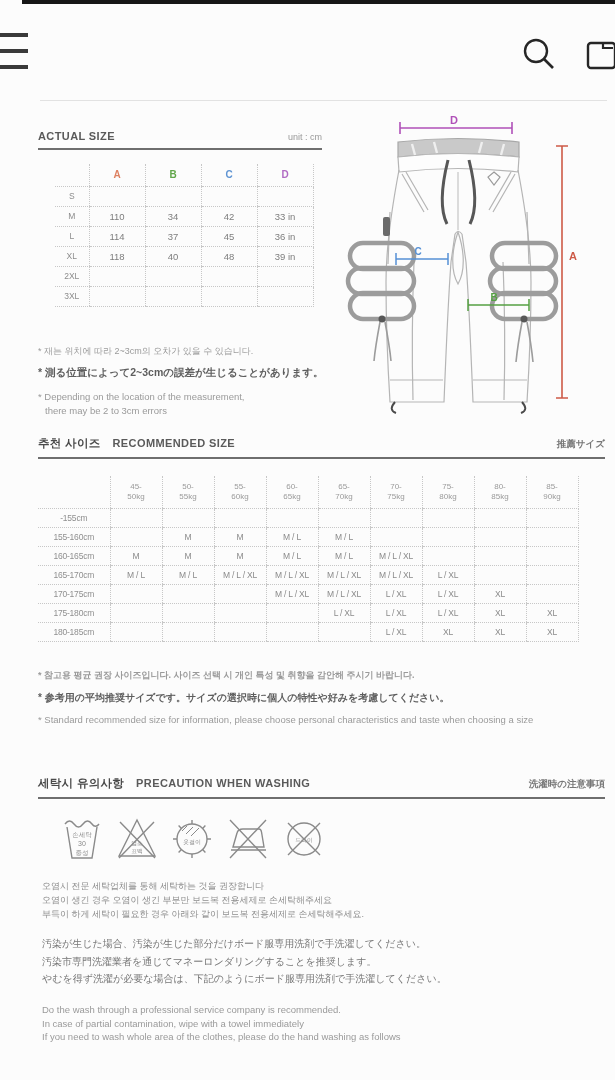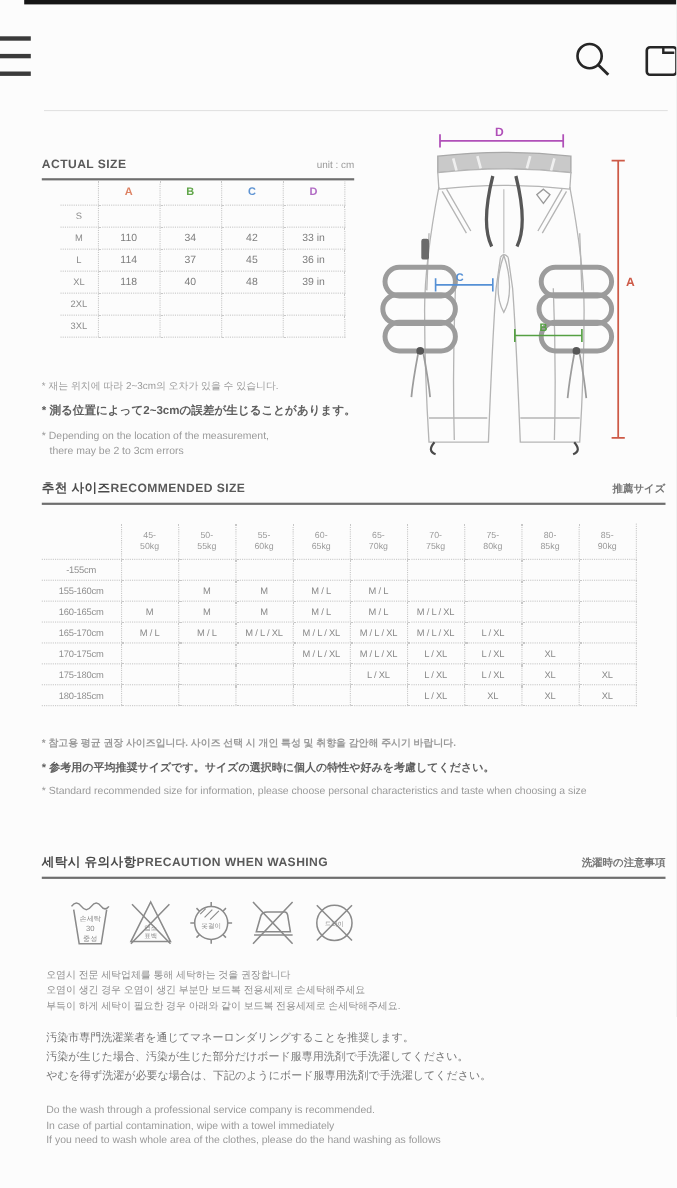--- a/index.html
+++ b/index.html
@@ -21,21 +21,21 @@
   .logo-title { font-size:29px; font-weight:800; font-style:italic; letter-spacing:-1px; color:#111; line-height:1; }
   .logo-sub   { font-size:8px; font-weight:700; font-style:italic; letter-spacing:.6px; color:#111; margin-top:2px; }
   .icon-btn { position:absolute; top:36px; }
   .search-btn { left:520px; } .cart-btn { left:586px; }
   .header-divider { position:absolute; left:40px; right:8px; top:100px; height:1px; background:#e2e2e2; }
 
   
   .sec-head { position:absolute; left:38px; display:flex; align-items:baseline;
               border-bottom:2px solid #6e6e6e; padding-bottom:6px; }
   .sec-title-ko { font-size:11.5px; font-weight:700; color:#4a4a4a; letter-spacing:.3px; }
-  .sec-title-en { font-size:11px; font-weight:700; color:#5a5a5a; letter-spacing:.4px; }
+  .sec-title-en { font-size:11px; font-weight:700; color:#5a5a5a; letter-spacing:.4px; margin-left:12px; }
   .sec-title-ja { margin-left:auto; font-size:9.5px; font-weight:700; color:#777; }
   .unit-label { margin-left:auto; font-size:9px; font-weight:400; color:#999; }
 
   
   table { border-collapse:collapse; table-layout:fixed; }
   td,th { border-bottom:1px dotted #c7c7c7; border-left:1px dotted #c7c7c7;
           text-align:center; vertical-align:middle; font-weight:400; overflow:hidden; white-space:nowrap; }
   td:first-child, th:first-child { border-left:none; }
   tr > *:last-child { border-right:1px dotted #c7c7c7; }
   #actual-size-table { position:absolute; left:55px; top:164px; width:258px; }
@@ -84,21 +84,21 @@
   <svg class="icon-btn search-btn" width="38" height="38" viewBox="0 0 38 38">
     <circle cx="16" cy="15" r="11" fill="none" stroke="#262626" stroke-width="2.4"></circle>
     <line x1="24" y1="23" x2="33" y2="32" stroke="#262626" stroke-width="2.6"></line>
   </svg>
   <svg class="icon-btn cart-btn" width="30" height="38" viewBox="0 0 30 38">
     <rect x="2" y="7" width="27" height="25" rx="3" fill="none" stroke="#262626" stroke-width="2.4"></rect>
     <path d="M17,7 v5 h10" fill="none" stroke="#262626" stroke-width="2.2"></path>
   </svg>
   <div class="header-divider"></div>
 
-  <div class="sec-head" style="top:144px; width:284px;">
+  <div class="sec-head" style="top:130px; width:284px;">
     <span class="sec-title-en" style="margin-left:0;">ACTUAL SIZE</span>
     <span class="unit-label">unit : cm</span>
   </div>
   <table id="actual-size-table">
       <tbody>
         <tr>
           <th class="corner" style="width:34px"></th>
           <th style="width:56px;color:#dd8162">A</th>
           <th style="width:56px;color:#61a64a">B</th>
           <th style="width:56px;color:#5f94d3">C</th>
@@ -377,22 +377,22 @@
       <text x="22" y="30" text-anchor="middle" font-size="5.8" fill="#8a8a8a">드라이</text>
     </svg>
   </div>
 
   <div class="wash-para p-ko">
     <p>오염시 전문 세탁업체를 통해 세탁하는 것을 권장합니다</p>
     <p>오염이 생긴 경우 오염이 생긴 부분만 보드복 전용세제로 손세탁해주세요</p>
     <p>부득이 하게 세탁이 필요한 경우 아래와 같이 보드복 전용세제로 손세탁해주세요.</p>
   </div>
   <div class="wash-para p-ja">
+    <p>汚染が生じた場合、汚染が生じた部分だけボード服専用洗剤で手洗濯してください。</p>
     <p>汚染市専門洗濯業者を通じてマネーロンダリングすることを推奨します。</p>
-    <p>汚染が生じた場合、汚染が生じた部分だけボード服専用洗剤で手洗濯してください。</p>
     <p>やむを得ず洗濯が必要な場合は、下記のようにボード服専用洗剤で手洗濯してください。</p>
   </div>
   <div class="wash-para p-en">
     <p>Do the wash through a professional service company is recommended.</p>
     <p>In case of partial contamination, wipe with a towel immediately</p>
     <p>If you need to wash whole area of the clothes, please do the hand washing as follows</p>
   </div>
 </div>
 
 </body></html>

